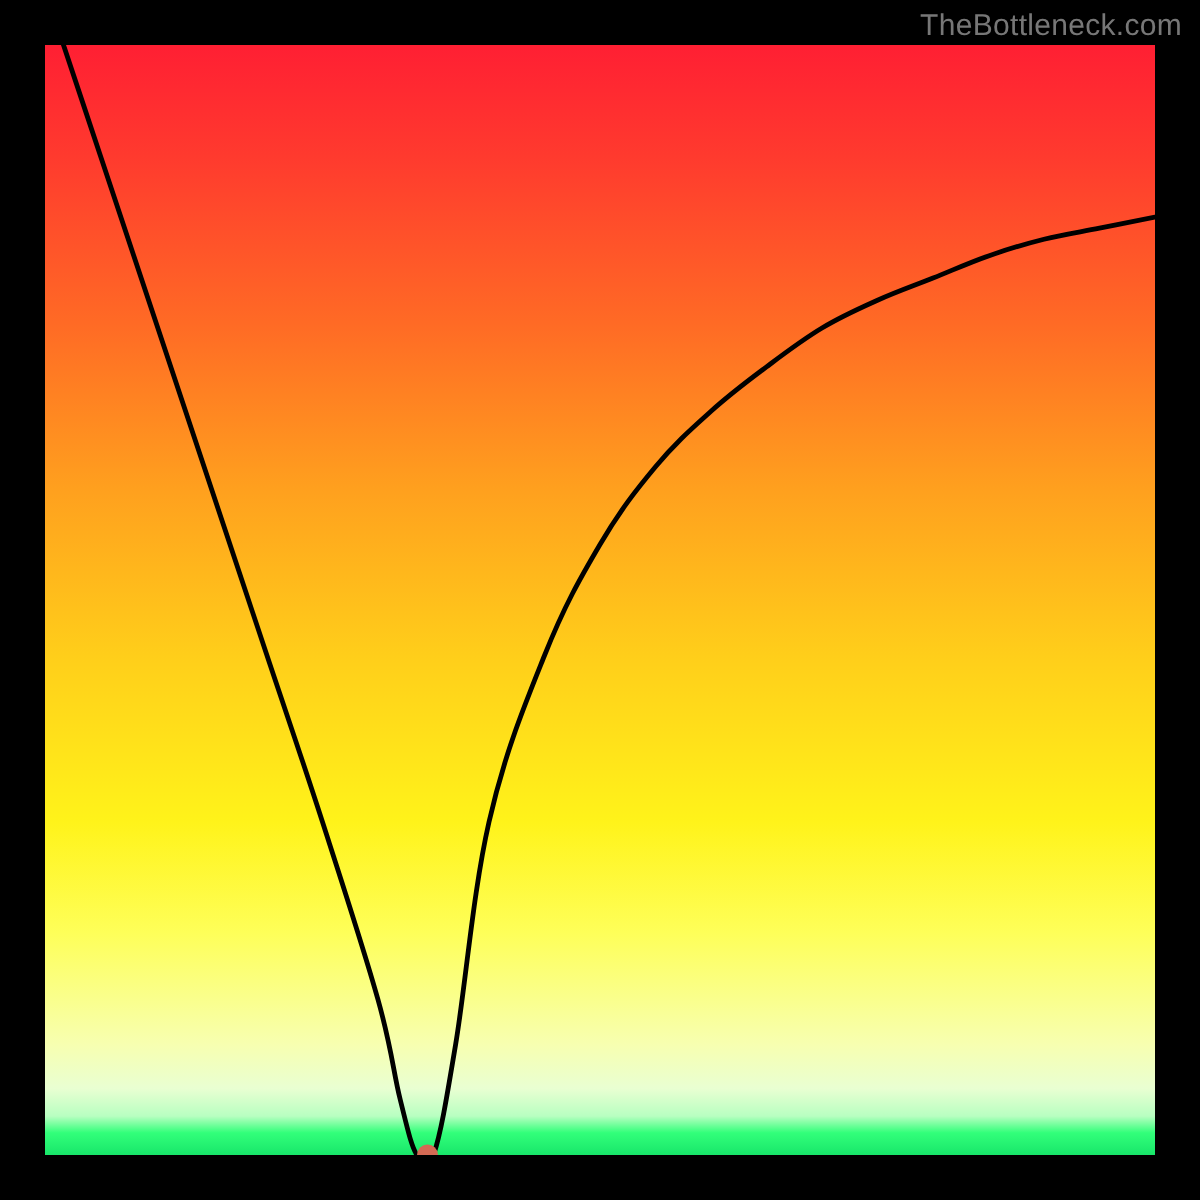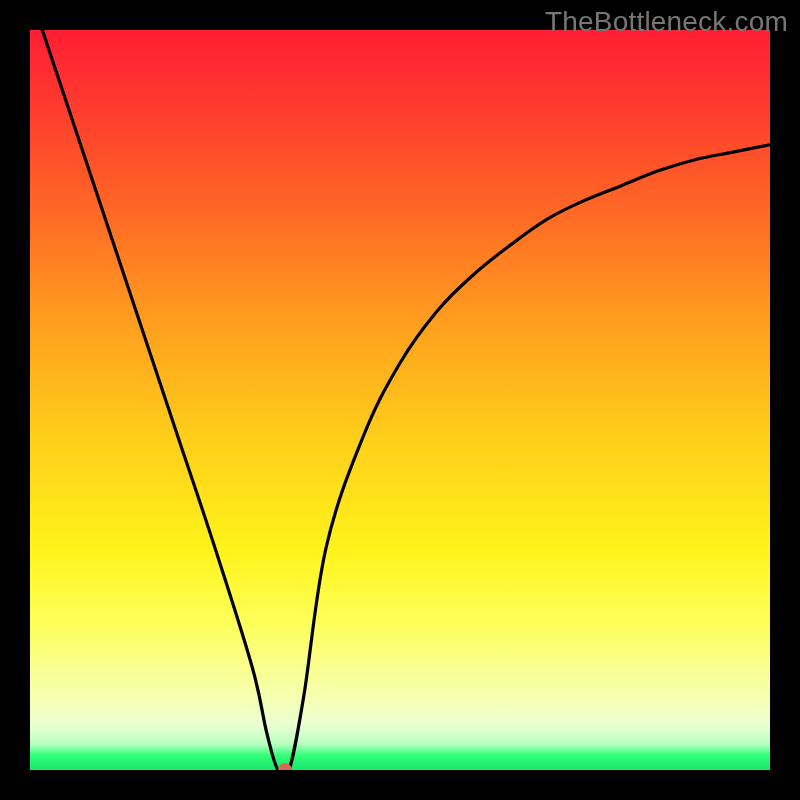--- a/index.html
+++ b/index.html
@@ -48,21 +48,21 @@
     position: absolute;
     inset: 0;
     width: 100%;
     height: 100%;
   }
   .watermark {
     position: absolute;
     top: 6px;
     right: 12px;
     color: #777;
-    font-size: 28px;
+    font-size: 20px;
     letter-spacing: 0.2px;
     user-select: none;
   }
   .min-dot {
     position: absolute;
     width: 14px;
     height: 14px;
     border-radius: 50%;
     background: #d46a54;
     transform: translate(-50%, -50%);

